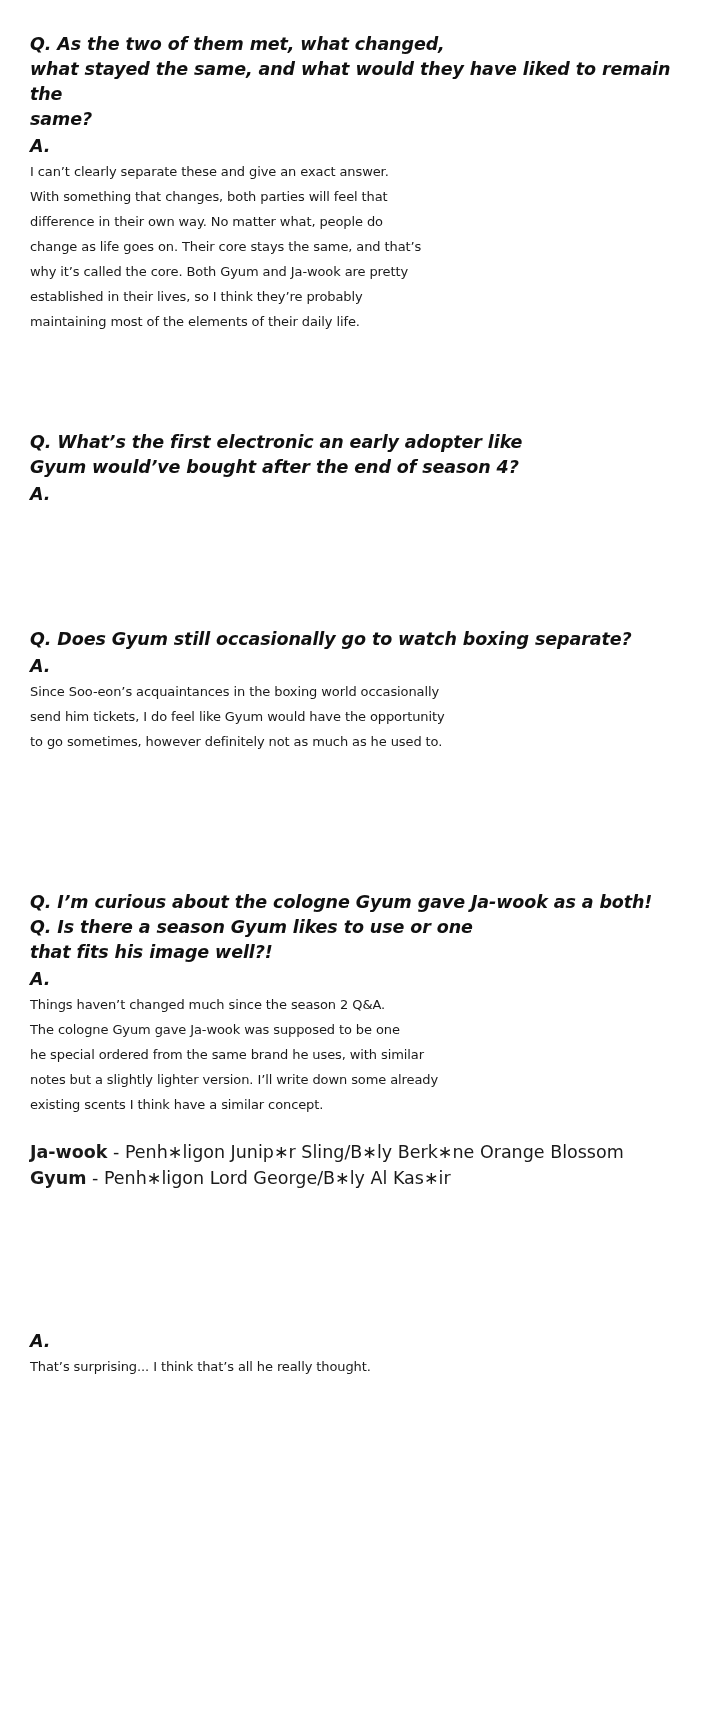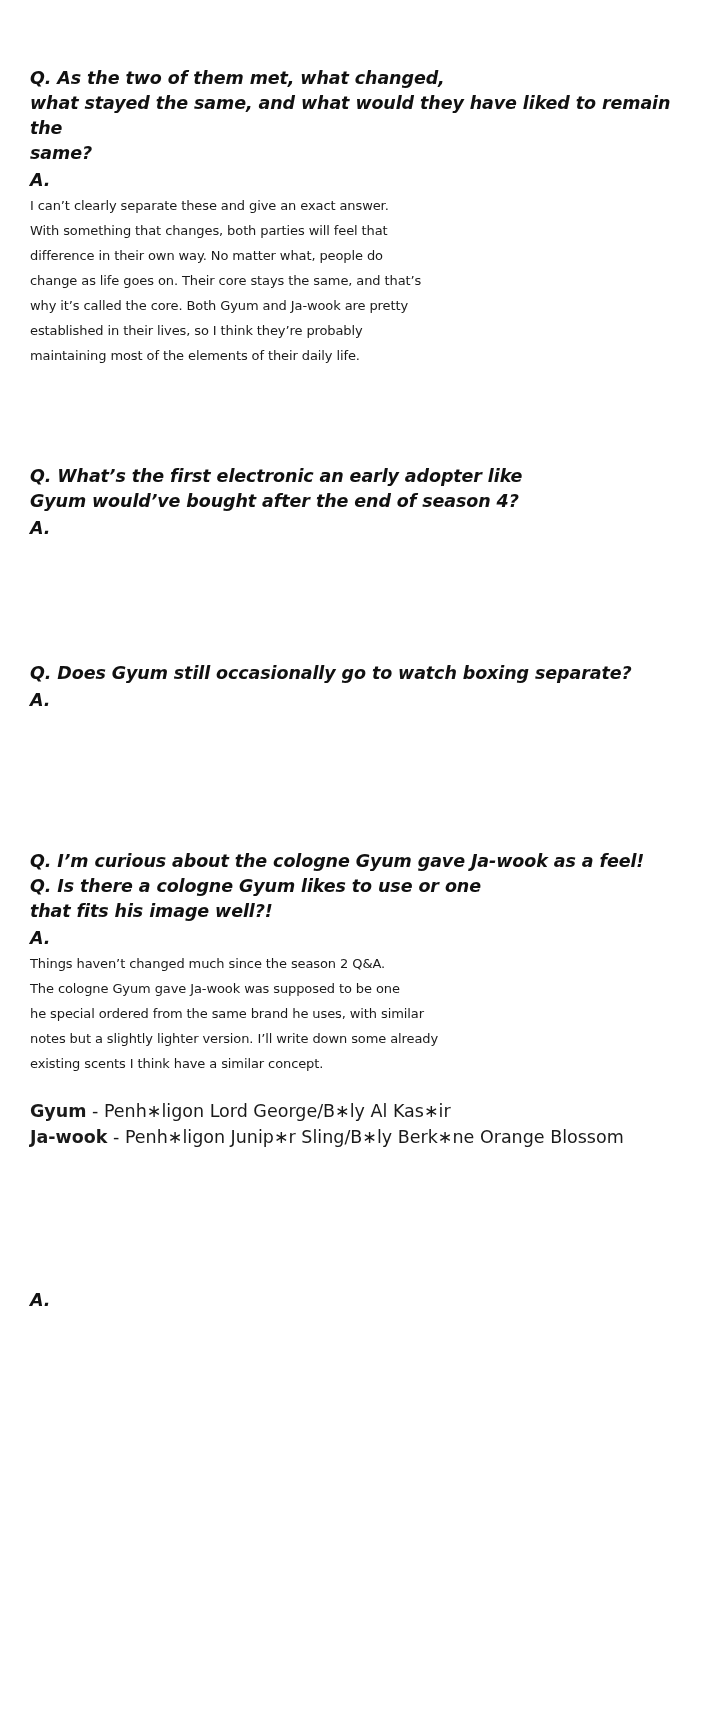--- a/index.html
+++ b/index.html
@@ -11,21 +11,21 @@
     width: 720px;
     min-height: 1731px;
     font-family: "DejaVu Sans", sans-serif;
     color: #1a1a1a;
   }
   .page {
     position: relative;
     width: 720px;
     min-height: 1731px;
     box-sizing: border-box;
-    padding: 66px 30px 40px 30px;
+    padding: 32px 30px 40px 30px;
   }
   .qa-block {
     margin-bottom: 0;
   }
   .q-line {
     font-style: italic;
     font-weight: bold;
     font-size: 17.5px;
     line-height: 25px;
     letter-spacing: -0.1px;
@@ -88,39 +88,43 @@
     <div class="q-line">Q. What’s the first electronic an early adopter like
 Gyum would’ve bought after the end of season 4?</div>
     <div class="a-label">A.</div>
   </div>
 
   <div class="gap-3"></div>
 
   <div class="qa-block">
     <div class="q-line">Q. Does Gyum still occasionally go to watch boxing separate?</div>
     <div class="a-label">A.</div>
+    <div class="a-body">Since Soo-eon’s acquaintances in the boxing world occasionally
+send him tickets, I do feel like Gyum would have the opportunity
+to go sometimes, however definitely not as much as he used to.</div>
   </div>
 
   <div class="gap-4"></div>
 
   <div class="qa-block">
-    <div class="q-line">Q. I’m curious about the cologne Gyum gave Ja-wook as a feel!</div>
-    <div class="q-line">Q. Is there a cologne Gyum likes to use or one
+    <div class="q-line">Q. I’m curious about the cologne Gyum gave Ja-wook as a both!</div>
+    <div class="q-line">Q. Is there a season Gyum likes to use or one
 that fits his image well?!</div>
     <div class="a-label">A.</div>
     <div class="a-body">Things haven’t changed much since the season 2 Q&amp;A.
 The cologne Gyum gave Ja-wook was supposed to be one
 he special ordered from the same brand he uses, with similar
 notes but a slightly lighter version. I’ll write down some already
 existing scents I think have a similar concept.</div>
     <div class="extra-list">
+      <div class="extra-row"><span class="extra-name">Ja-wook</span><span> - Penh∗ligon Junip∗r Sling/B∗ly Berk∗ne Orange Blossom</span></div>
       <div class="extra-row"><span class="extra-name">Gyum</span><span> - Penh∗ligon Lord George/B∗ly Al Kas∗ir</span></div>
-      <div class="extra-row"><span class="extra-name">Ja-wook</span><span> - Penh∗ligon Junip∗r Sling/B∗ly Berk∗ne Orange Blossom</span></div>
     </div>
   </div>
 
   <div class="gap-4"></div>
 
   <div class="qa-block">
     <div class="a-label">A.</div>
+    <div class="a-body">That’s surprising... I think that’s all he really thought.</div>
   </div>
 
 </div>
 
 </body></html>

